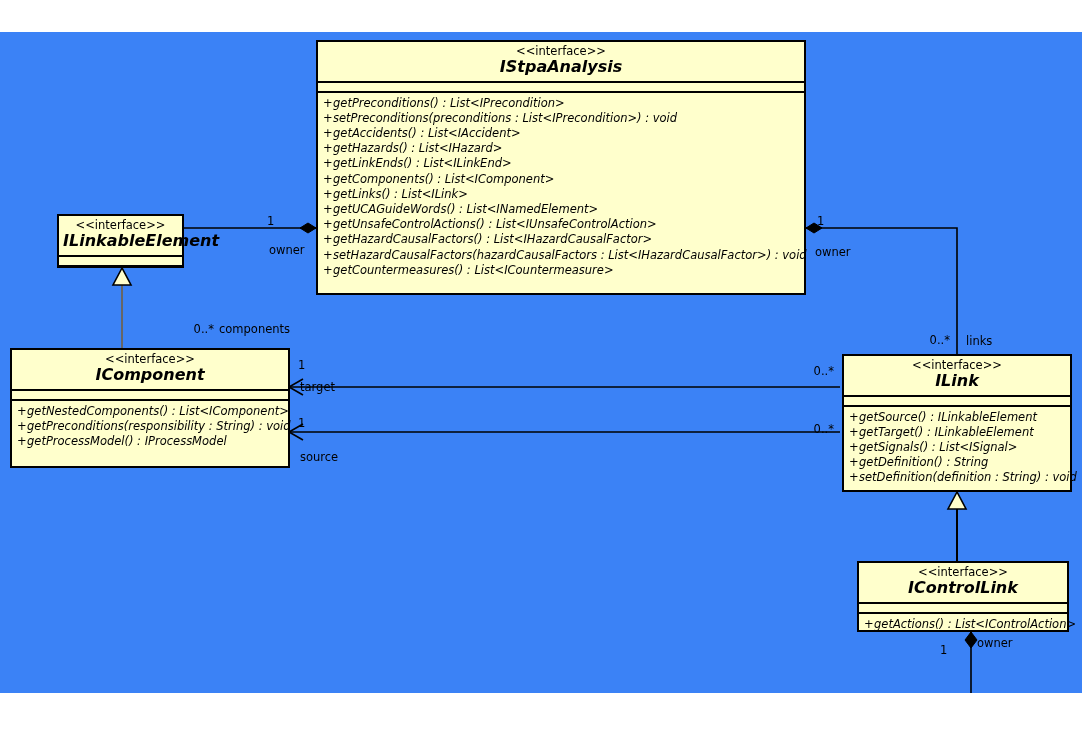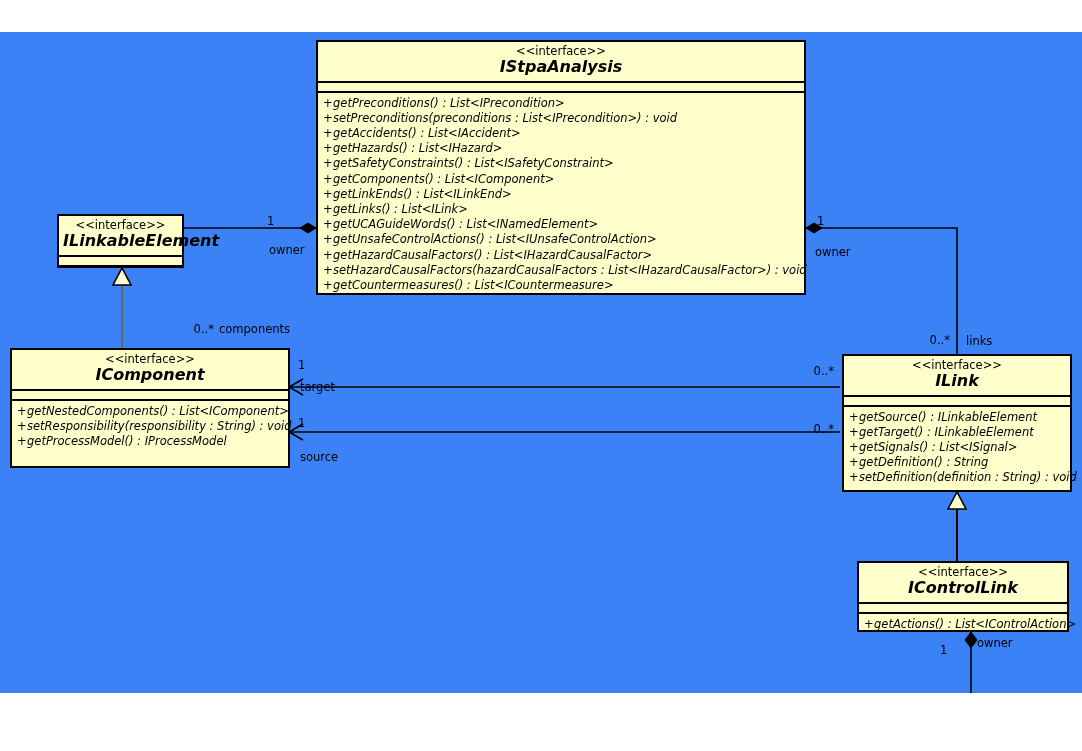--- a/index.html
+++ b/index.html
@@ -129,23 +129,22 @@
     <div class="uml-header">
       <div class="stereotype">&lt;&lt;interface&gt;&gt;</div>
       <div class="classname">IStpaAnalysis</div>
     </div>
     <div class="compartment empty-small"></div>
     <div class="compartment ops">
       <div class="op"><span class="vis">+</span><span>getPreconditions() : List&lt;IPrecondition&gt;</span></div>
       <div class="op"><span class="vis">+</span><span>setPreconditions(preconditions : List&lt;IPrecondition&gt;) : void</span></div>
       <div class="op"><span class="vis">+</span><span>getAccidents() : List&lt;IAccident&gt;</span></div>
       <div class="op"><span class="vis">+</span><span>getHazards() : List&lt;IHazard&gt;</span></div>
-      <div class="op"><span class="vis">+</span><span>getSafetyConstraints() : List&lt;ISafetyConstraint&gt;</span></div>
+      <div class="op"><span class="vis">+</span><span>getLinkEnds() : List&lt;ILinkEnd&gt;</span></div>
       <div class="op"><span class="vis">+</span><span>getComponents() : List&lt;IComponent&gt;</span></div>
-      <div class="op"><span class="vis">+</span><span>getLinkEnds() : List&lt;ILinkEnd&gt;</span></div>
       <div class="op"><span class="vis">+</span><span>getLinks() : List&lt;ILink&gt;</span></div>
       <div class="op"><span class="vis">+</span><span>getUCAGuideWords() : List&lt;INamedElement&gt;</span></div>
       <div class="op"><span class="vis">+</span><span>getUnsafeControlActions() : List&lt;IUnsafeControlAction&gt;</span></div>
       <div class="op"><span class="vis">+</span><span>getHazardCausalFactors() : List&lt;IHazardCausalFactor&gt;</span></div>
       <div class="op"><span class="vis">+</span><span>setHazardCausalFactors(hazardCausalFactors : List&lt;IHazardCausalFactor&gt;) : void</span></div>
       <div class="op"><span class="vis">+</span><span>getCountermeasures() : List&lt;ICountermeasure&gt;</span></div>
     </div>
   </div>
 
   <div class="uml-box" style="left:57px; top:182px; width:127px; height:54px;">
@@ -158,21 +157,21 @@
   </div>
 
   <div class="uml-box" style="left:10px; top:316px; width:280px; height:120px;">
     <div class="uml-header">
       <div class="stereotype">&lt;&lt;interface&gt;&gt;</div>
       <div class="classname">IComponent</div>
     </div>
     <div class="compartment empty-small"></div>
     <div class="compartment ops">
       <div class="op"><span class="vis">+</span><span>getNestedComponents() : List&lt;IComponent&gt;</span></div>
-      <div class="op"><span class="vis">+</span><span>setResponsibility(responsibility : String) : void</span></div>
+      <div class="op"><span class="vis">+</span><span>getPreconditions(responsibility : String) : void</span></div>
       <div class="op"><span class="vis">+</span><span>getProcessModel() : IProcessModel</span></div>
     </div>
   </div>
 
   <div class="uml-box" style="left:842px; top:322px; width:230px; height:138px;">
     <div class="uml-header">
       <div class="stereotype">&lt;&lt;interface&gt;&gt;</div>
       <div class="classname">ILink</div>
     </div>
     <div class="compartment empty-small"></div>

